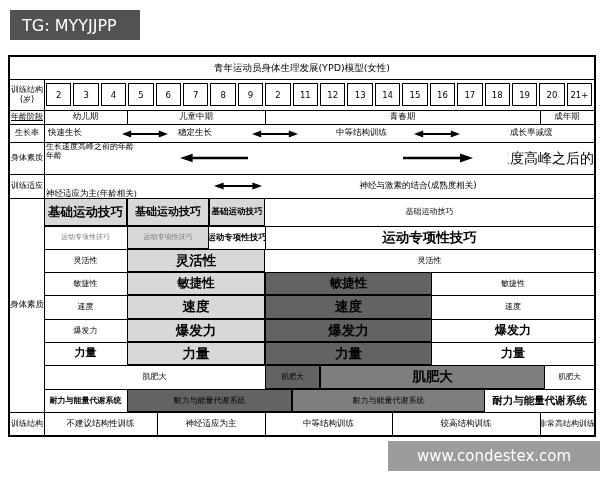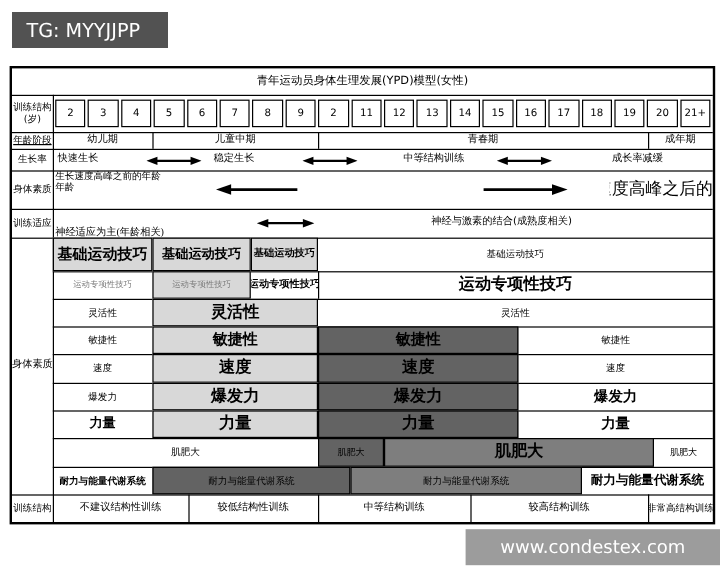--- a/index.html
+++ b/index.html
@@ -197,20 +197,20 @@
   <div class="c bx md b" style="left:310px;top:308px;width:225px;height:24px;font-size:13.5px;">肌肥大</div>
   <div class="c" style="left:535px;top:308px;width:49px;height:24px;font-size:7.5px;">肌肥大</div>
 
   <div class="c b" style="left:34px;top:332px;width:83px;height:23px;font-size:8px;">耐力与能量代谢系统</div>
   <div class="c bx dk" style="left:117px;top:332px;width:165px;height:23px;font-size:8px;">耐力与能量代谢系统</div>
   <div class="c bx md" style="left:282px;top:332px;width:193px;height:23px;font-size:8px;">耐力与能量代谢系统</div>
   <div class="c b" style="left:475px;top:332px;width:109px;height:23px;font-size:10.5px;">耐力与能量代谢系统</div>
 
   <div class="c" style="left:0;top:355px;width:34px;height:23px;font-size:8px;text-align:center;">训练结构</div>
   <div class="c" style="left:34px;top:355px;width:113px;height:23px;font-size:8.5px;">不建议结构性训练</div>
-  <div class="c" style="left:147px;top:355px;width:108px;height:23px;font-size:8.5px;">较低结构性训练</div>
+  <div class="c" style="left:147px;top:355px;width:108px;height:23px;font-size:8.5px;">神经适应为主</div>
   <div class="c" style="left:255px;top:355px;width:127px;height:23px;font-size:8.5px;">中等结构训练</div>
   <div class="c" style="left:382px;top:355px;width:148px;height:23px;font-size:8.5px;">较高结构训练</div>
   <div class="c" style="left:530px;top:355px;width:54px;height:23px;font-size:8px;">非常高结构训练</div>
 
 </div>
 
 <div id="badge-bottom">www.condestex.com</div>
 
 </body></html>

